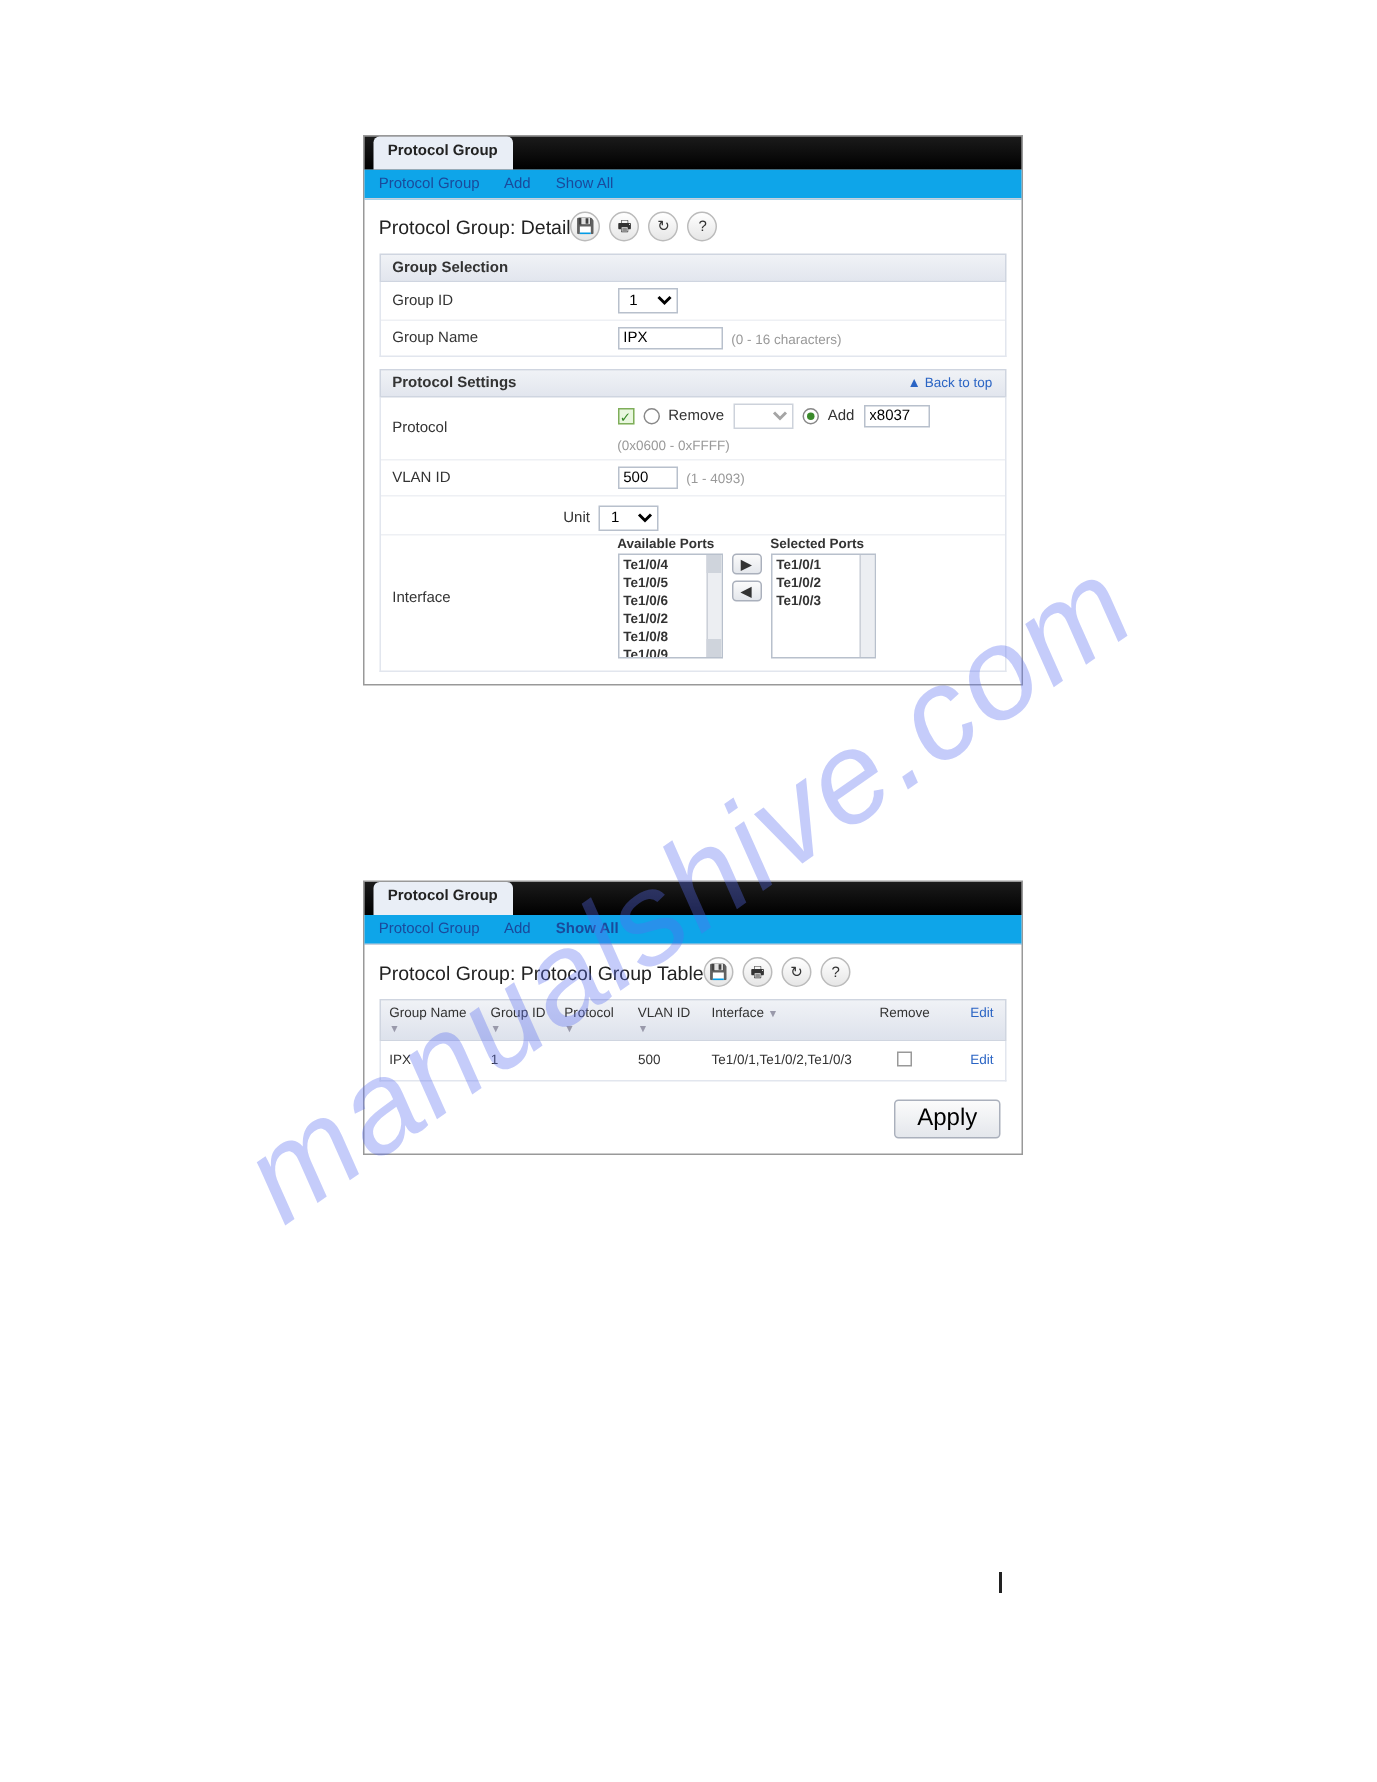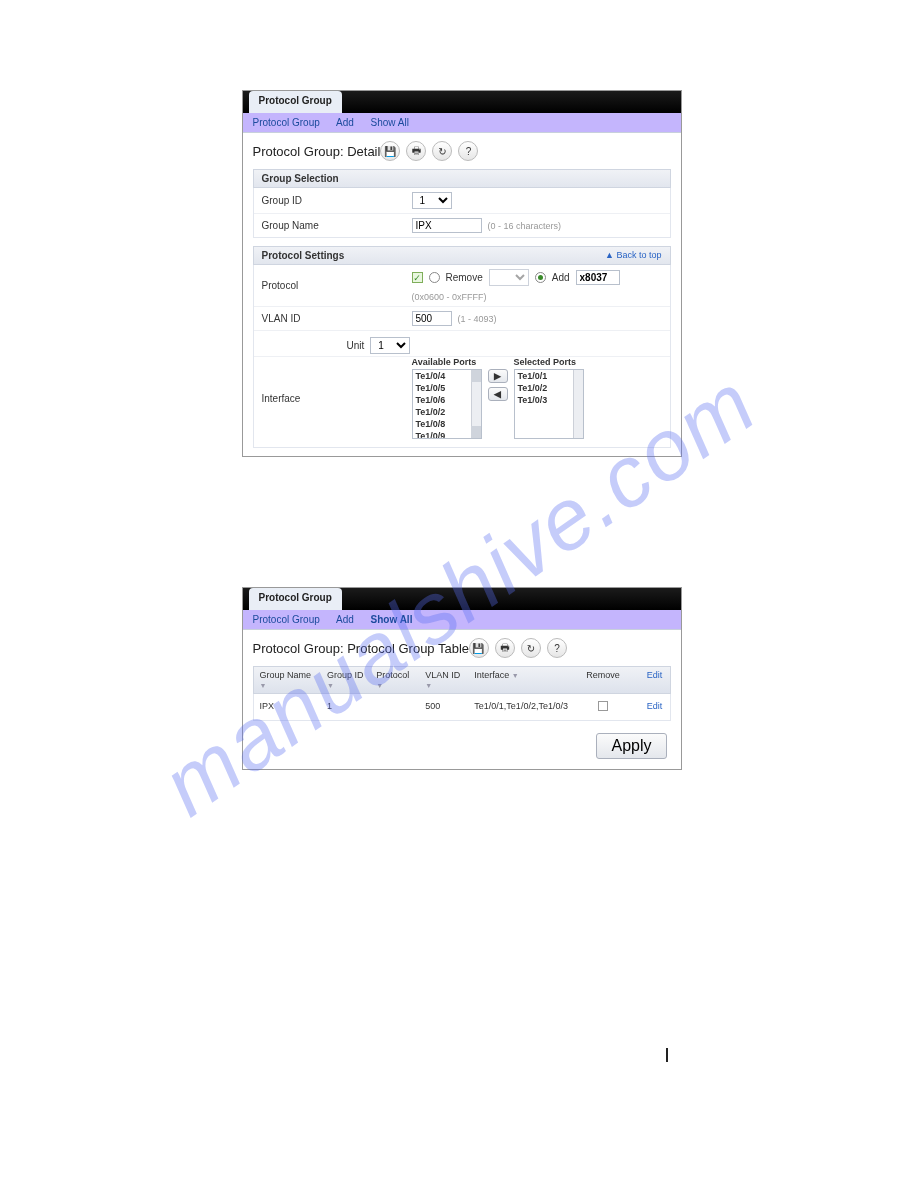--- a/index.html
+++ b/index.html
@@ -1,21 +1,21 @@
 <!DOCTYPE html>
 <html><head>
 <meta charset="utf-8">
 <style>
   * { box-sizing: border-box; font-family: Arial, Helvetica, sans-serif; }
   body { margin: 0; background: #fff; width: 918px; height: 1188px; position: relative; }
   .page { padding: 90px 40px 40px 45px; }
   .panel-wrap { width: 440px; margin: 0 auto 60px auto; border: 1px solid #999; }
   .tab-strip { background: linear-gradient(#1b1b1b,#000); height: 22px; position: relative; }
   .tab-active { position: absolute; left: 6px; top: 0; height: 22px; background: #e9eef6; border-radius: 4px 4px 0 0; padding: 4px 10px; font-size: 10px; font-weight: bold; color: #222; }
-  .subnav { background: #c4b5fd; border-bottom: 1px solid #c8d0dc; padding: 4px 10px; font-size: 10px; color: #1a4a9c; }
+  .subnav { background: #0ea5e9; border-bottom: 1px solid #c8d0dc; padding: 4px 10px; font-size: 10px; color: #1a4a9c; }
   .subnav span { margin-right: 14px; cursor: pointer; }
   .subnav span.bold { font-weight: bold; }
   .hdr { display: flex; justify-content: flex-start; align-items: center; padding: 8px 10px 4px 10px; }
   .hdr-title { font-size: 13px; color: #222; }
   .hdr-icons { display: flex; gap: 6px; }
   .iconbtn { width: 20px; height: 20px; border: 1px solid #bbb; border-radius: 50%; background: linear-gradient(#fff,#e6e6e6); display: flex; align-items: center; justify-content: center; font-size: 10px; color: #333; cursor: pointer; }
   .section-hdr { background: linear-gradient(#f0f2f6,#e2e6ee); border: 1px solid #cfd5e0; font-size: 10px; font-weight: bold; padding: 3px 8px; margin: 4px 10px 0 10px; color: #333; position: relative; }
   .section-hdr .back { position: absolute; right: 8px; top: 3px; color: #2a64c4; font-weight: normal; font-size: 9px; }
   .form-body { margin: 0 10px 8px 10px; border: 1px solid #e2e6ee; border-top: none; }
   .row { display: flex; align-items: center; border-top: 1px solid #eef0f4; padding: 4px 8px; font-size: 10px; color: #333; }
@@ -107,33 +107,33 @@
     <div class="form-body">
       <div class="row">
         <div class="lbl">Protocol</div>
         <div class="val">
           <span class="cb">✓</span>
           <span class="radio-dot"></span>
           <span>Remove</span>
           <select class="input-sm" disabled=""><option></option></select>
           <span class="radio-dot sel"></span>
           <span>Add</span>
-          <input type="text" class="input-sm" style="width: 44px; font-weight: bold;" value="x8037">
+          <input type="text" class="input-sm" style="width: 44px;" value="x8037">
           <span class="hint">(0x0600 - 0xFFFF)</span>
         </div>
       </div>
       <div class="row">
         <div class="lbl">VLAN ID</div>
         <div class="val">
           <input type="text" class="input-sm" value="500" style="">
           <span class="hint">(1 - 4093)</span>
         </div>
       </div>
       <div class="row unit-row">
-        <div class="val" style="margin-left:85px;">
+        <div class="val" style="margin-left:114px;">
           <span>Unit</span>
           <select class="input-sm"><option>1</option></select>
         </div>
       </div>
       <div class="row iface-row" style="display:block;">
         <div class="dual">
           <div class="listcol">
             <div class="listcol-title">Available Ports</div>
             <div class="listbox">
               <div class="opt">Te1/0/4</div>

